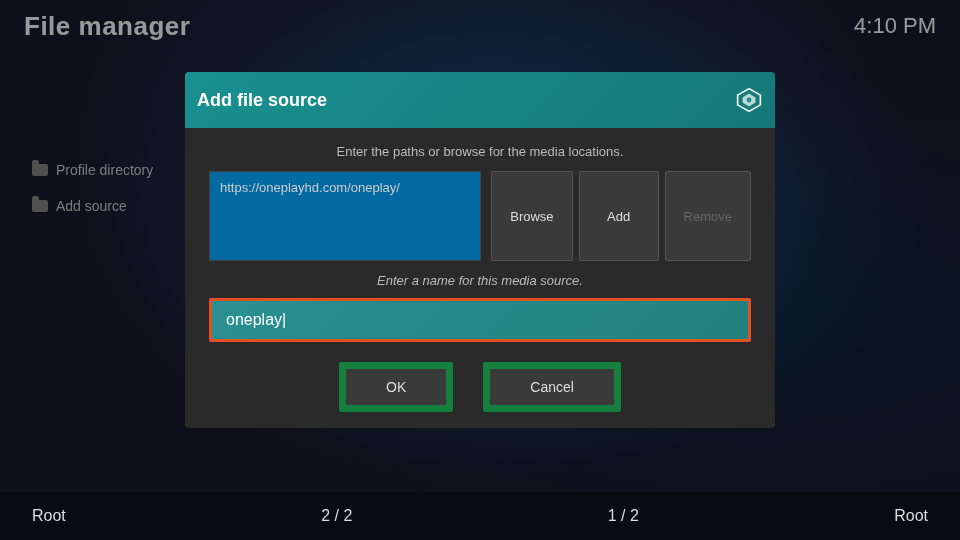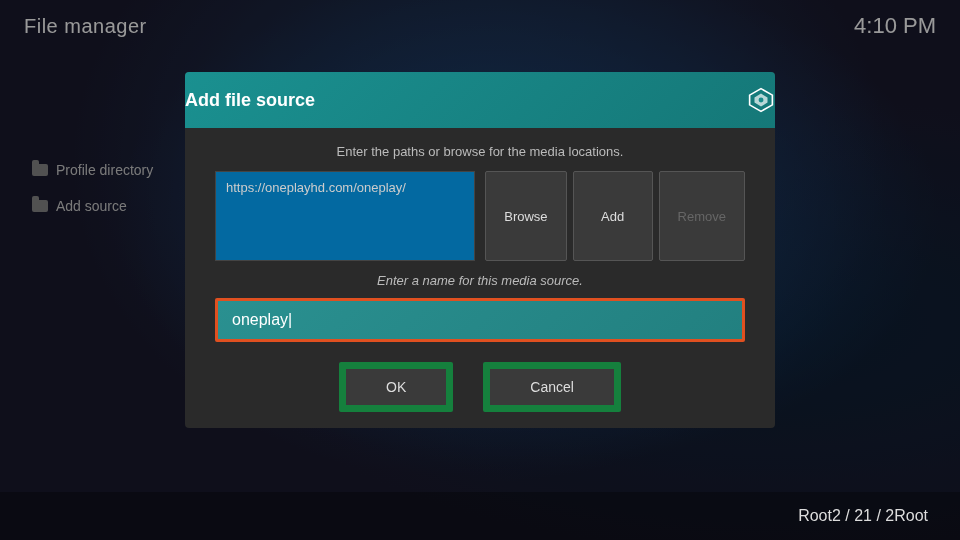--- a/index.html
+++ b/index.html
@@ -35,22 +35,22 @@
       left: 0;
       right: 0;
       height: 52px;
       display: flex;
       align-items: center;
       justify-content: space-between;
       padding: 0 24px;
     }
 
     .header-title {
-      font-size: 20px;
-      font-weight: 400;
+      font-size: 26px;
+      font-weight: 700;
       color: #fff;
       letter-spacing: 0.5px;
     }
 
     .header-time {
       font-size: 22px;
       font-weight: 300;
       color: #fff;
     }
 
@@ -96,21 +96,21 @@
 
     
     .footer {
       position: absolute;
       bottom: 0;
       left: 0;
       right: 0;
       height: 48px;
       display: flex;
       align-items: center;
-      justify-content: flex-end;
+      justify-content: space-between;
       padding: 0 32px;
       background: rgba(0,0,0,0.3);
     }
 
     .footer-item {
       font-size: 16px;
       color: #ddd;
     }
 
     
@@ -129,21 +129,21 @@
       background: #2a2a2a;
       border-radius: 4px;
       overflow: hidden;
       position: relative;
       top: -20px;
     }
 
     .dialog-header {
       background: #1a8a8a;
       background: linear-gradient(135deg, #1a9090 0%, #157878 100%);
-      padding: 14px 0;
+      padding: 14px 12px;
       display: flex;
       align-items: center;
       justify-content: space-between;
     }
 
     .dialog-title {
       font-size: 18px;
       font-weight: bold;
       color: #fff;
     }
@@ -155,21 +155,21 @@
       align-items: center;
       justify-content: center;
     }
 
     .kodi-logo svg {
       width: 26px;
       height: 26px;
     }
 
     .dialog-body {
-      padding: 16px 30px;
+      padding: 16px 24px;
     }
 
     .dialog-subtitle {
       text-align: center;
       color: #bbb;
       font-size: 13px;
       margin-bottom: 12px;
     }
 
     .path-section {

